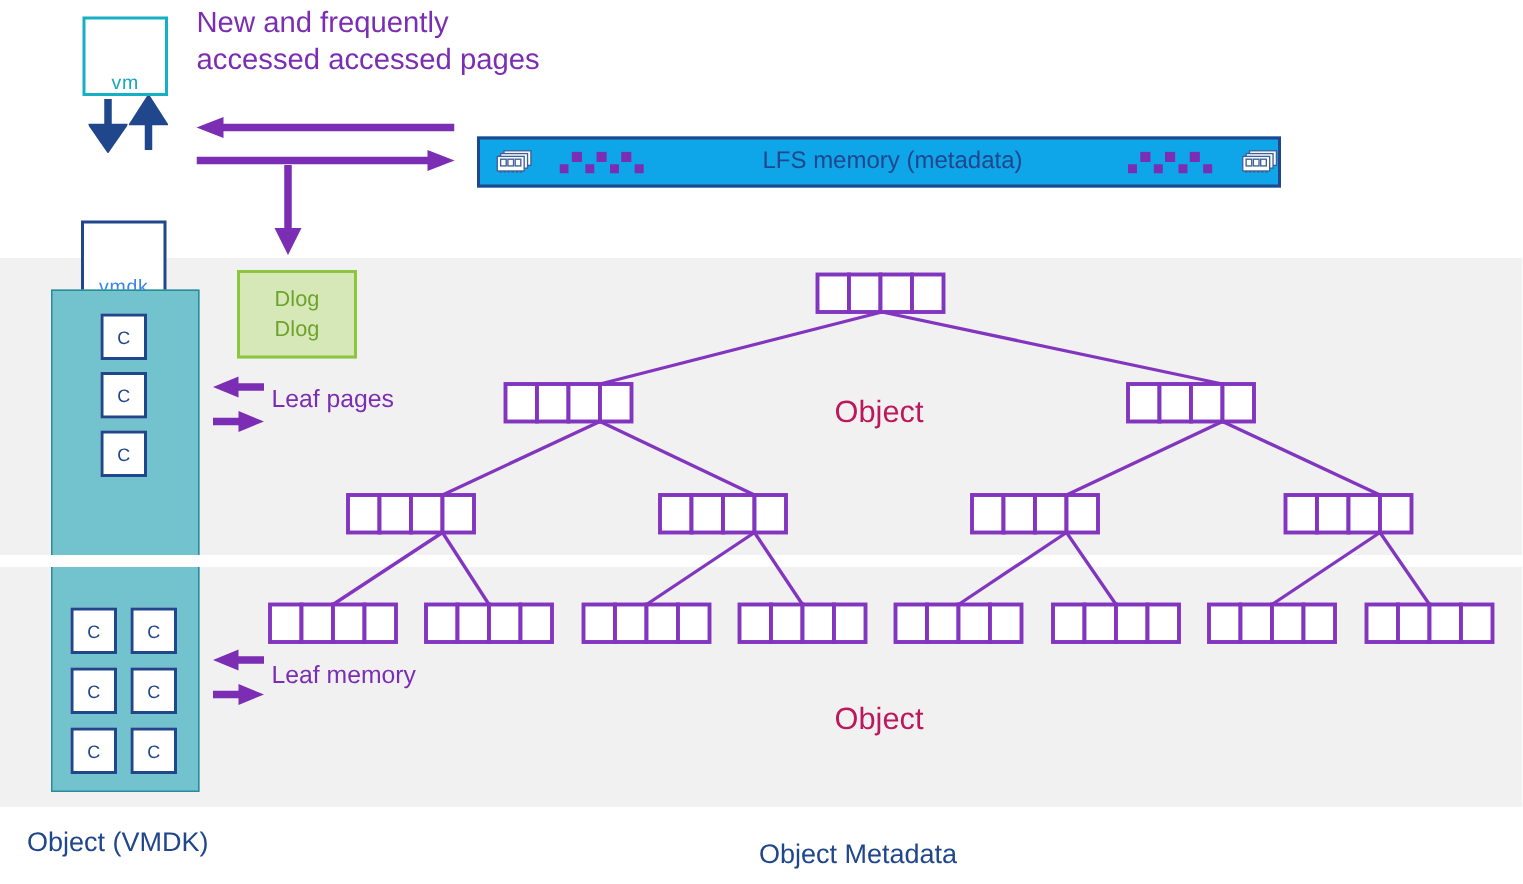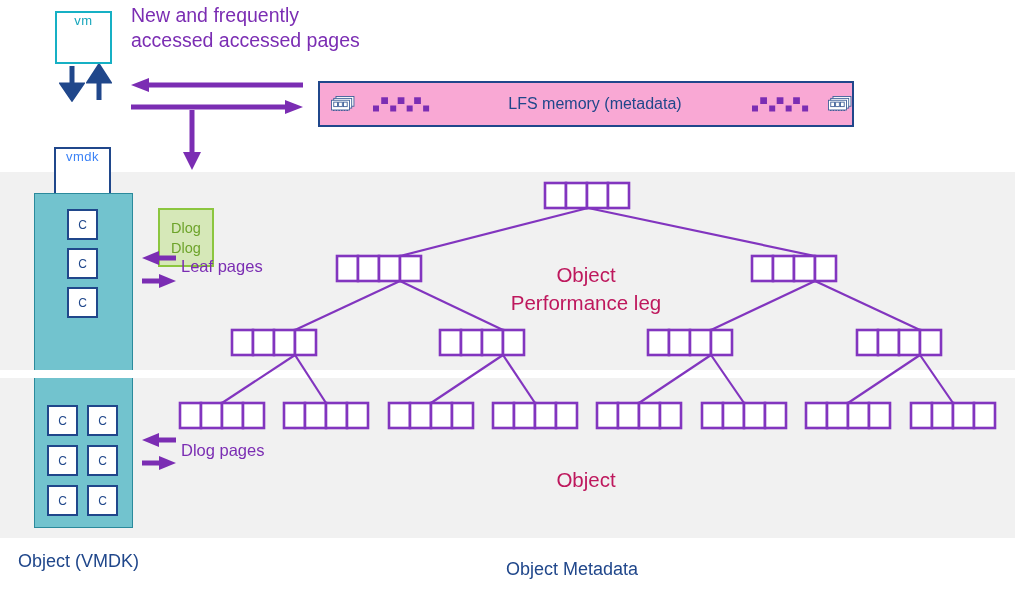--- a/index.html
+++ b/index.html
@@ -6,59 +6,59 @@
   body{width:1015px;height:589px;position:relative;overflow:hidden;
        font-family:"Liberation Sans","DejaVu Sans",sans-serif;}
   .abs{position:absolute;}
 
   
   #band-perf{left:0;top:172px;width:1015px;height:198px;background:#f1f1f1;}
   #band-cap {left:0;top:378px;width:1015px;height:160px;background:#f1f1f1;}
 
   
   .srcbox{width:57px;height:53px;background:#ffffff;box-sizing:border-box;
-          display:flex;align-items:flex-start;justify-content:center;
+          display:flex;align-items:flex-end;justify-content:center;
           font-size:13px;letter-spacing:.5px;}
   #vm-box  {left:55px;top:11px;border:2px solid #16b0c4;color:#16a6bb;}
   #vmdk-box{left:54px;top:107px;border:2px solid #20478b;color:#3b82f6;margin-top:40px;}
 
   .navarrow{width:26px;height:38px;}
   #arrow-down{left:59px;top:64px;}
   #arrow-up  {left:86px;top:64px;}
 
   
   #hdr-text{left:131px;top:3px;width:250px;color:#7b2db3;font-size:19.5px;
             line-height:25px;}
 
   
   #arr-left {left:131px;top:78px;width:172px;height:14px;}
   #arr-right{left:131px;top:100px;width:172px;height:14px;}
   #arr-down {left:180px;top:110px;width:24px;height:60px;}
 
   
-  #lfs-bar{left:318px;top:81px;width:536px;height:46px;background:#f9a8d4;
+  #lfs-bar{left:318px;top:91px;width:536px;height:34px;background:#0ea5e9;
            border:2px solid #20478b;box-sizing:border-box;
            display:flex;align-items:center;}
   #lfs-label{color:#20478b;font-size:16px;white-space:nowrap;}
   .chip{width:34px;height:22px;}
   .dots{width:76px;height:22px;}
 
   
   #teal-col{left:34px;top:193px;width:99px;height:335px;background:#72c3ce;
             border:1.5px solid #2b8a9c;box-sizing:border-box;}
   #teal-gap{left:33px;top:370px;width:101px;height:8px;background:#ffffff;}
 
   .cbox{width:31px;height:31px;background:#ffffff;border:2px solid #20478b;
         box-sizing:border-box;display:flex;align-items:center;
         justify-content:center;color:#20478b;font-size:12px;}
 
   
-  #dlog{left:158px;top:180px;width:56px;height:59px;background:#d6e8b8;
+  #dlog{left:158px;top:180px;width:80px;height:59px;background:#d6e8b8;
         border:2px solid #8cc63f;box-sizing:border-box;color:#6da32a;
-        font-size:14.5px;line-height:20px;padding-top:8px;text-align:center;margin-top:28px;}
+        font-size:14.5px;line-height:20px;padding-top:8px;text-align:center;}
 
   
   .lbl-pair{color:#7b2db3;font-size:16.5px;white-space:nowrap;}
   #index-lbl{left:181px;top:257px;}
   #leaf-lbl {left:181px;top:441px;}
   .dblarr{width:34px;height:40px;}
   #index-arr{left:142px;top:250px;}
   #leaf-arr {left:142px;top:432px;}
 
   
@@ -195,21 +195,21 @@
   <path d="M34 31 L17 24 L17 38 Z" fill="#7b2db3"></path>
 </svg>
 <div class="abs lbl-pair" id="index-lbl">Leaf pages</div>
 
 <svg class="abs dblarr" id="leaf-arr" viewBox="0 0 34 40">
   <path d="M34 8 L14 8" stroke="#7b2db3" stroke-width="5" fill="none"></path>
   <path d="M0 8 L17 1 L17 15 Z" fill="#7b2db3"></path>
   <path d="M0 31 L20 31" stroke="#7b2db3" stroke-width="5" fill="none"></path>
   <path d="M34 31 L17 24 L17 38 Z" fill="#7b2db3"></path>
 </svg>
-<div class="abs lbl-pair" id="leaf-lbl">Dlog pages</div>
+<div class="abs lbl-pair" id="leaf-lbl">Leaf memory</div>
 
 <svg class="abs" id="tree" viewBox="0 0 1015 589">
   <g id="tree-edges" stroke="#8235bf" stroke-width="2.2" fill="none">
 
     <path d="M588 208 L400 256"></path>
     <path d="M588 208 L815 256"></path>
 
     <path d="M400 281 L295 330"></path>
     <path d="M400 281 L503 330"></path>
 
@@ -314,20 +314,19 @@
         <rect x="911" y="403" width="21" height="25" fill="#ffffff" stroke="#8235bf" stroke-width="2.6"></rect>
         <rect x="932" y="403" width="21" height="25" fill="#ffffff" stroke="#8235bf" stroke-width="2.6"></rect>
         <rect x="953" y="403" width="21" height="25" fill="#ffffff" stroke="#8235bf" stroke-width="2.6"></rect>
         <rect x="974" y="403" width="21" height="25" fill="#ffffff" stroke="#8235bf" stroke-width="2.6"></rect>
       </g>
     </g>
 </svg>
 
 <div class="abs leg-cap" id="perf-cap">
   <div>Object</div>
-  <div>Performance leg</div>
 </div>
 <div class="abs leg-cap" id="cap-cap">
   <div>Object</div>
 </div>
 
 <div class="abs bot-cap" id="bot-vmdk">Object (VMDK)</div>
 <div class="abs bot-cap" id="bot-meta">Object Metadata</div>
 
 </body></html>

